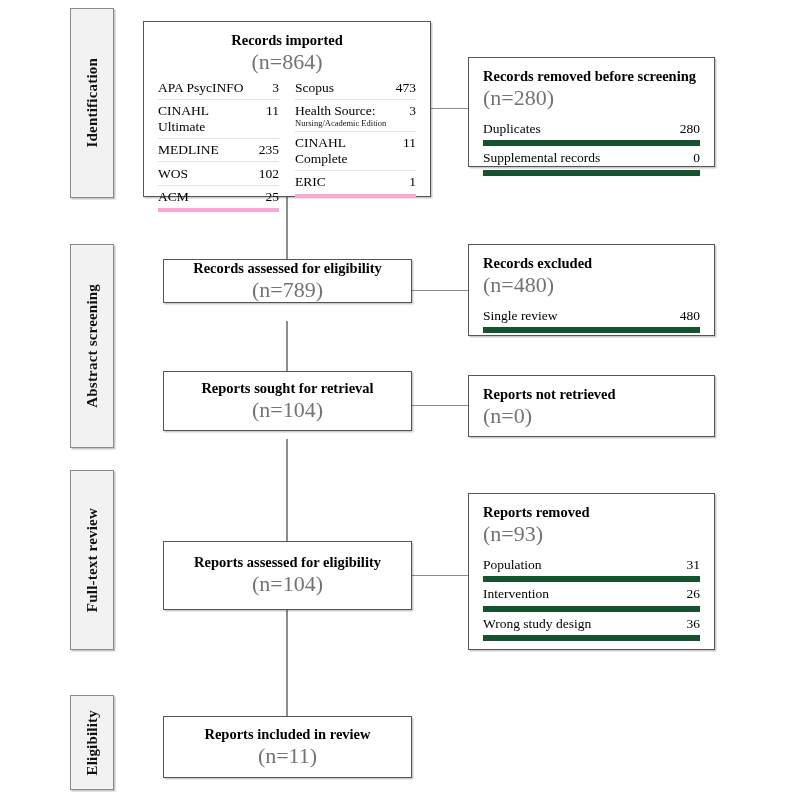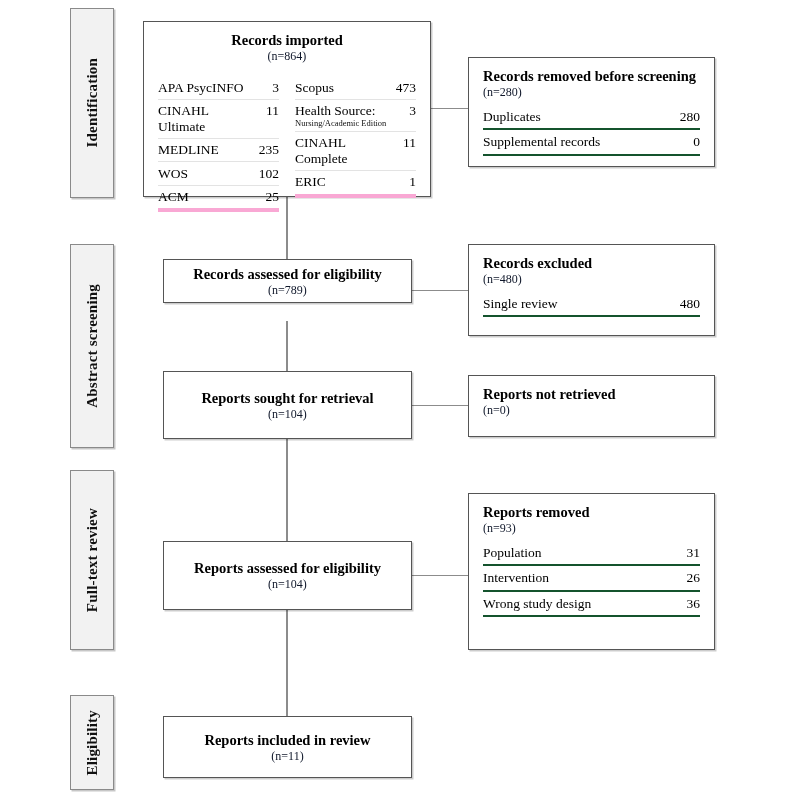--- a/index.html
+++ b/index.html
@@ -53,23 +53,23 @@
     box-shadow: 1.5px 1.5px 0 rgba(0,0,0,0.20);
   }
 
   .box-title {
     font-weight: bold;
     font-size: 14.5px;
     line-height: 1.25;
     color: #000000;
   }
   .box-count {
-    font-size: 12px;
+    font-size: 22px;
     line-height: 1.2;
-    color: #0f172a;
+    color: #737373;
   }
 
   
   .box.centered {
     display: flex;
     flex-direction: column;
     align-items: center;
     justify-content: center;
     text-align: center;
   }
@@ -128,21 +128,21 @@
 
   
   .side-table {
     width: 100%;
     border-collapse: collapse;
     font-size: 13.5px;
     margin-top: 5px;
   }
   .side-table td {
     padding: 4px 0 4px 0;
-    border-bottom: 2px solid #14532d;
+    border-bottom: 6px solid #14532d;
     line-height: 1.15;
   }
   .side-table td.num {
     text-align: right;
     white-space: nowrap;
   }
 
   
   .vline {
     position: absolute;
@@ -286,21 +286,21 @@
     <table class="side-table">
       <tbody>
           <tr>
         <td>Single review</td>
         <td class="num">480</td>
       </tr>
     </tbody>
       </table>
   </div>
 
-  <div class="box shadowed centered" style="left:163px; top:371px; width:249px; height:68px;">
+  <div class="box shadowed centered" style="left:163px; top:371px; width:249px; height:60px;">
     <div class="box-title">Reports sought for retrieval</div>
     <div class="box-count">(n=104)</div>
   </div>
 
   <div class="box shadowed sided" style="left:468px; top:375px; width:247px; height:62px;">
     <div class="box-title">Reports not retrieved</div>
     <div class="box-count">(n=0)</div>
   </div>
 
   <div class="box shadowed centered" style="left:163px; top:541px; width:249px; height:69px;">

